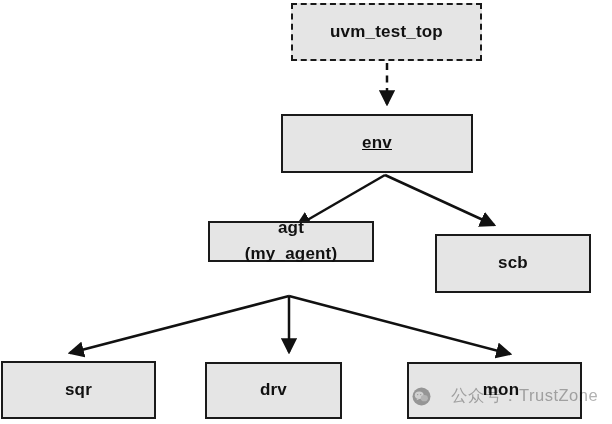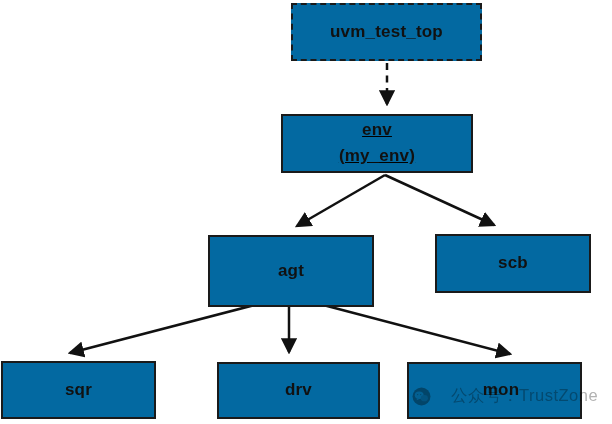--- a/index.html
+++ b/index.html
@@ -20,21 +20,21 @@
     left: 0;
     top: 0;
     width: 612px;
     height: 424px;
     z-index: 1;
   }
   .node {
     position: absolute;
     box-sizing: border-box;
     border: 2.5px solid #1a1a1a;
-    background: #0369a1;
+    background: #e5e5e5;
     display: flex;
     flex-direction: column;
     align-items: center;
     justify-content: center;
     gap: 3px;
     z-index: 2;
     text-align: center;
   }
   .node.dashed {
     border-style: dashed;
@@ -44,24 +44,24 @@
     font-size: 17px;
     font-weight: 700;
     color: #111111;
     line-height: 1.35;
     white-space: nowrap;
     letter-spacing: 0.2px;
   }
   
   .n-uvm  { left: 291px; top: 3px;   width: 191px; height: 58px; }
   .n-env  { left: 281px; top: 114px; width: 192px; height: 59px; text-decoration: underline; }
-  .n-agt  { left: 208px; top: 235px; width: 166px; height: 72px; }
+  .n-agt  { left: 208px; top: 221px; width: 166px; height: 41px; }
   .n-scb  { left: 435px; top: 234px; width: 156px; height: 59px; }
   .n-sqr  { left: 1px;   top: 361px; width: 155px; height: 58px; }
-  .n-drv  { left: 217px; top: 362px; width: 163px; height: 57px; }
+  .n-drv  { left: 205px; top: 362px; width: 137px; height: 57px; }
   .n-mon  { left: 407px; top: 362px; width: 175px; height: 57px; padding-left: 13px; }
 
   .watermark {
     position: absolute;
     left: 412px;
     top: 385px;
     display: flex;
     align-items: center;
     gap: 20px;
     z-index: 3;
@@ -94,25 +94,25 @@
     <line x1="289" y1="296" x2="289" y2="352" stroke="#111111" stroke-width="2.5" marker-end="url(#arrowhead)"></line>
     <line x1="289" y1="296" x2="510" y2="354" stroke="#111111" stroke-width="2.5" marker-end="url(#arrowhead)"></line>
   </svg>
 
   <div class="node dashed n-uvm">
     <span class="title">uvm_test_top</span>
   </div>
 
   <div class="node n-env">
     <span class="title">env</span>
-    <span class="subtitle">(my_env)</span>
   </div>
 
   <div class="node n-agt">
     <span class="title">agt</span>
+    <span class="subtitle">(my_agent)</span>
   </div>
 
   <div class="node n-scb">
     <span class="title">scb</span>
   </div>
 
   <div class="node n-sqr">
     <span class="title">sqr</span>
   </div>
 

